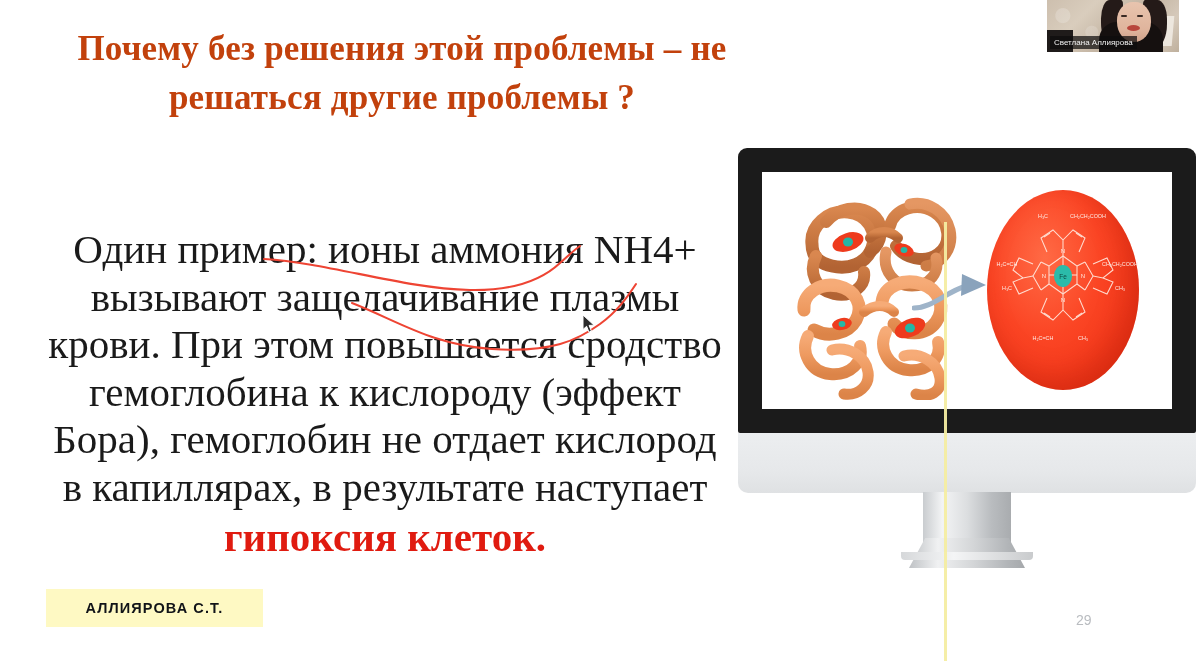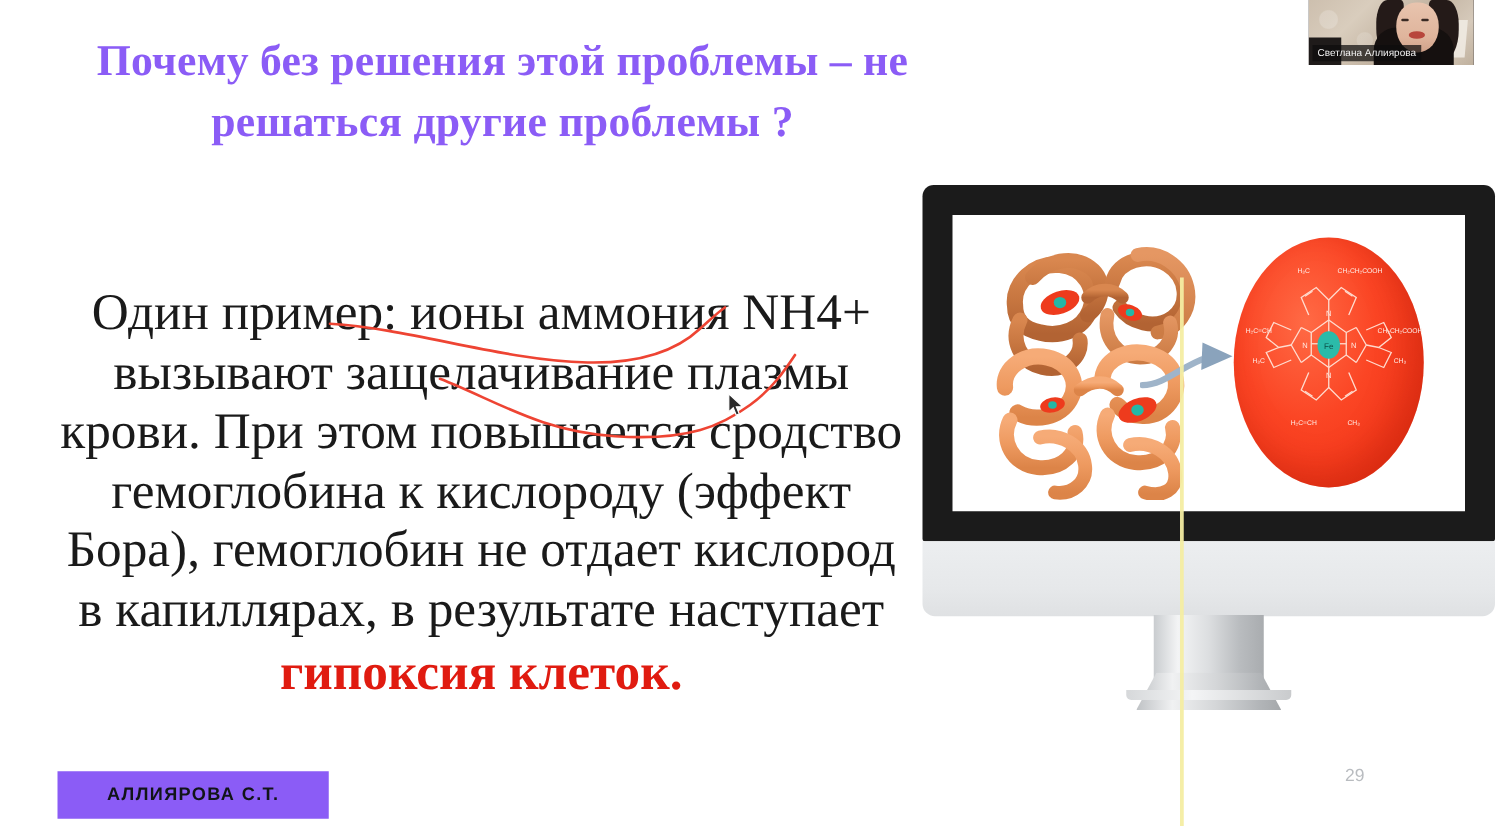--- a/index.html
+++ b/index.html
@@ -17,21 +17,21 @@
 
   
   #title{
     position:absolute;
     left:62px; top:24px; width:680px;
     text-align:center;
     font-family:"Liberation Serif", serif;
     font-weight:bold;
     font-size:35px;
     line-height:49px;
-    color:#8b5cf6;
+    color:#c2410c;
     letter-spacing:0.2px;
   }
 
   
   #body-text{
     position:absolute;
     left:40px; top:226px; width:690px;
     text-align:center;
     font-family:"Liberation Serif", serif;
     font-size:41px;
@@ -115,23 +115,23 @@
     position:absolute;
     left:944px; top:222px;
     width:3px; height:439px;
     background:#f4eda2;
     opacity:.95;
   }
 
   
   #nameplate{
     position:absolute;
-    left:46px; top:617px;
+    left:46px; top:589px;
     width:217px; height:38px;
-    background:#8b5cf6;
+    background:#fef9c3;
     display:flex;align-items:center;justify-content:center;
   }
   #nameplate span{
     font-family:"Liberation Sans", sans-serif;
     font-weight:bold;
     font-size:14.5px;
     letter-spacing:1.1px;
     color:#111418;
   }
 

